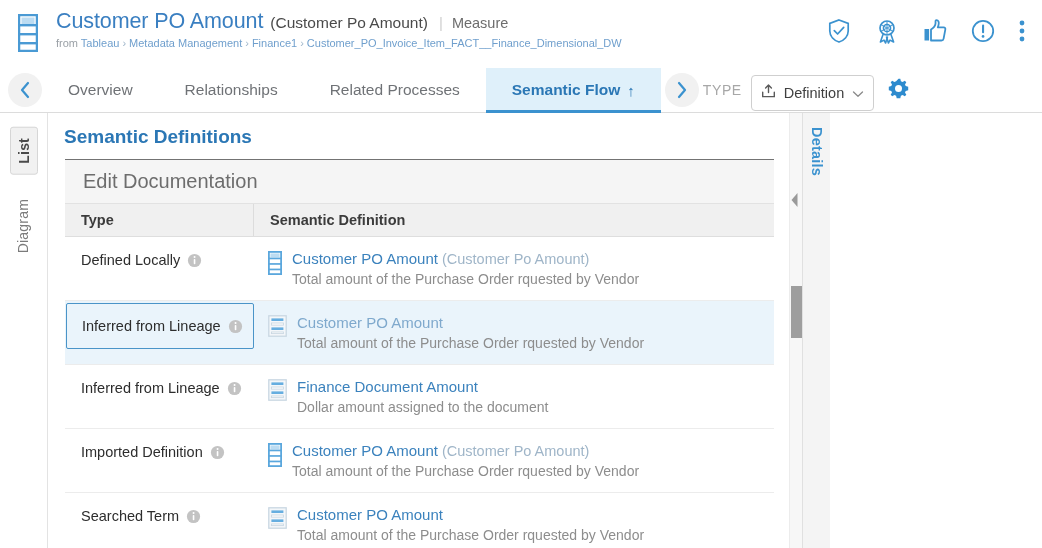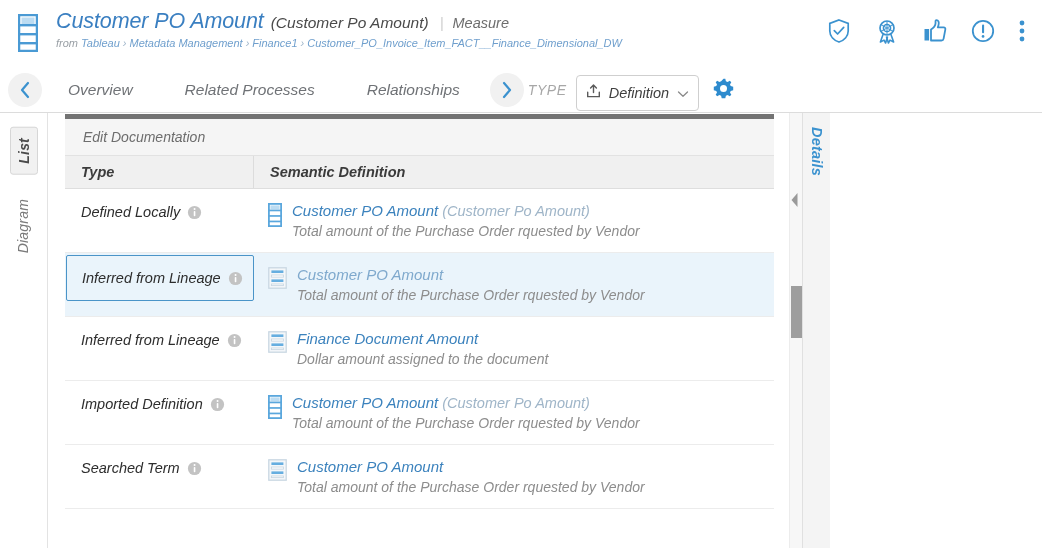--- a/index.html
+++ b/index.html
@@ -2,21 +2,21 @@
 <html><head>
 <meta charset="utf-8">
 <style>
   * { box-sizing: border-box; margin: 0; padding: 0; }
   html, body {
     width: 1042px; height: 548px;
     font-family: "Liberation Sans", sans-serif;
     background: #ffffff;
     overflow: hidden;
   }
-  #app { position: relative; width: 830px; height: 548px; background:#c4b5fd;font-style:italic; }
+  #app { position: relative; width: 830px; height: 548px; background:#c4b5fd; }
 
   
   .header {
     position: absolute; top: 0; left: 0; width: 1042px; height: 68px;
     background: #ffffff;
     display: flex; align-items: flex-start;
   }
   .header-icon-wrap {
     width: 56px; height: 68px;
     display: flex; align-items: center; justify-content: center;
@@ -140,23 +140,23 @@
   }
   .panel-title {
     font-size: 19px; font-weight: bold; color: #2b77b5;
     padding: 13px 0 10px 16px;
   }
   .table-card {
     margin: 0 0 0 16px; margin-right: 14px;
     border: 1px solid transparent;
   }
   .edit-doc-bar {
-    background: #f5f5f5; border-top: 5px solid #737373;
+    background: #f5f5f5; border-top: 1px solid #737373;
     padding: 10px 0 10px 18px;
-    font-size: 14px; color: #6d6d6d; cursor: pointer;
+    font-size: 20px; color: #6d6d6d; cursor: pointer;
   }
   .thead {
     background: #f0f0f0;
     display: flex; align-items: center;
     border-top: 1px solid #e2e2e2; border-bottom: 1px solid #dedede;
     height: 34px;
   }
   .th {
     font-size: 14.5px; font-weight: bold; color: #3b3b3b; padding-left: 16px;
   }
@@ -273,24 +273,28 @@
       <svg width="12" height="18" viewBox="0 0 12 18">
         <path d="M9 2 L3 9 L9 16" fill="none" stroke="#3b92cf" stroke-width="2.2" stroke-linecap="round" stroke-linejoin="round"></path>
       </svg>
     </div>
 
     <div class="tabs" id="tabs-container">
         <div class="tab">
           <span>Overview</span>
         </div>
         <div class="tab">
+          <span>Relationships</span>
+        </div>
+        <div class="tab">
           <span>Related Processes</span>
         </div>
-        <div class="tab">
-          <span>Relationships</span>
+        <div class="tab active">
+          <span>Semantic Flow</span>
+          <span class="tglyph">↑</span>
         </div>
       </div>
 
     <div class="nav-arrow right">
       <svg width="12" height="18" viewBox="0 0 12 18">
         <path d="M3 2 L9 9 L3 16" fill="none" stroke="#3b92cf" stroke-width="2.2" stroke-linecap="round" stroke-linejoin="round"></path>
       </svg>
     </div>
 
     <div class="type-label">TYPE</div>
@@ -319,20 +323,21 @@
       </span>
     </div>
   </div>
 
   <div class="leftrail">
     <div class="vtab active">List</div>
     <div class="vtab">Diagram</div>
   </div>
 
   <div class="content">
+    <div class="panel-title">Semantic Definitions</div>
     <div class="table-card">
       <div class="edit-doc-bar">Edit Documentation</div>
       <div class="thead">
         <div class="th type-col">Type</div>
         <div class="th def-col">Semantic Definition</div>
       </div>
       <div id="rows-container">
           <div class="row">
             <div class="cell-type">
               <span>Defined Locally</span>

